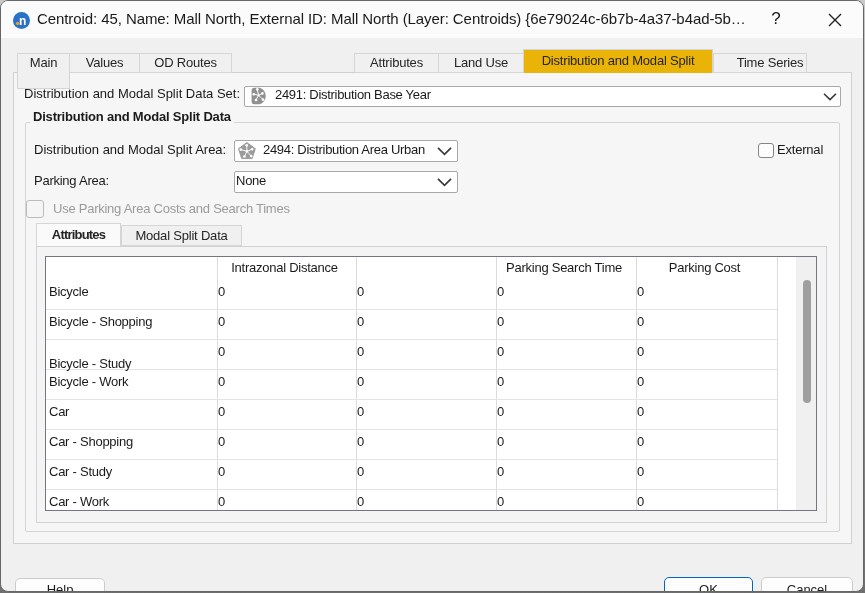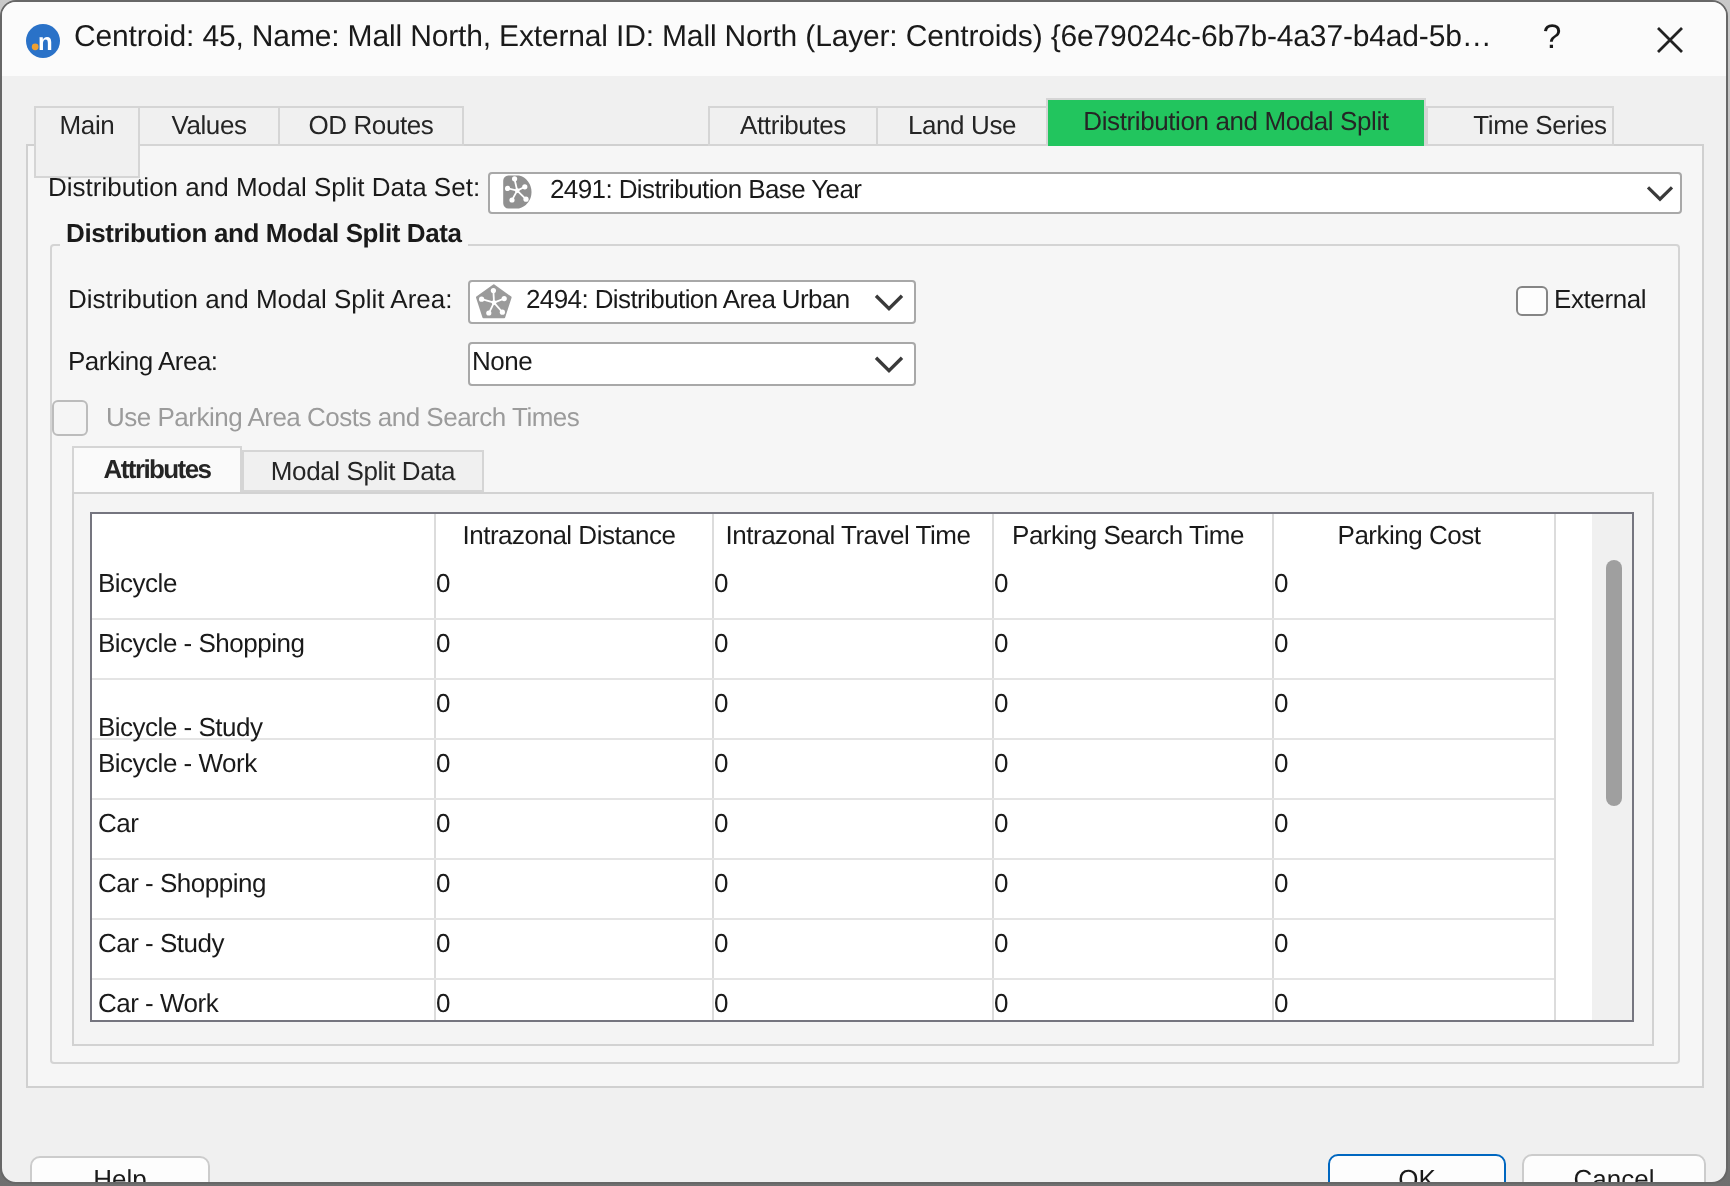--- a/index.html
+++ b/index.html
@@ -30,21 +30,21 @@
     <path d="M1,1 L13,13 M13,1 L1,13" stroke="#222" stroke-width="1.4" fill="none"></path>
   </svg>
 
   <div class="abs" style="left:12px;top:71px;width:839px;height:472px;background:#f6f6f6;border:1px solid #d0d0d0;"></div>
 
   <div class="tab" style="left:16px;  top:52px;width:53px;height:36px;line-height:18px;">Main</div>
   <div class="tab" style="left:68px;  top:52px;width:71px;height:20px;line-height:18px;">Values</div>
   <div class="tab" style="left:138px; top:52px;width:93px;height:20px;line-height:18px;">OD Routes</div>
   <div class="tab" style="left:353px; top:52px;width:85px;height:20px;line-height:18px;">Attributes</div>
   <div class="tab" style="left:437px; top:52px;width:86px;height:20px;line-height:18px;">Land Use</div>
-  <div class="tab" style="left:522px; top:48px;width:190px;height:24px;line-height:21px;background:#22c55e;border-bottom:none;">Distribution and Modal Split</div>
+  <div class="tab" style="left:522px; top:48px;width:190px;height:24px;line-height:21px;background:#eab308;border-bottom:none;">Distribution and Modal Split</div>
   <div class="tab" style="left:712px; top:52px;width:94px;height:20px;line-height:18px;padding-left:20px;">Time Series</div>
 
   <div class="lbl abs" style="left:23px;top:85px;letter-spacing:0px;">Distribution and Modal Split Data Set:</div>
   <div class="combo" style="left:243px;top:85px;width:597px;height:21px;"></div>
   <svg class="abs" style="left:250px;top:86px" width="17" height="18" viewBox="0 0 17 18">
     <path d="M3.2,0.8 h5.3 a8,8.4 0 0 1 0,16.4 h-5.3 a2.6,2.6 0 0 1 -2.6,-2.6 v-11.2 a2.6,2.6 0 0 1 2.6,-2.6 z" fill="#909090"></path>
     <g stroke="#ffffff" stroke-width="0.9">
       <line x1="7.6" y1="8.3" x2="6.3" y2="2.6"></line>
         <line x1="7.6" y1="8.3" x2="2.9" y2="7.2"></line>
       <line x1="7.6" y1="8.3" x2="5.1" y2="12.8"></line>
@@ -113,21 +113,20 @@
 
   <div class="abs" style="left:44px;top:255px;width:772px;height:255px;background:#ffffff;border:1px solid #75757f;overflow:hidden;">
 
     <div class="abs" style="left:171px;top:0;width:1px;height:253px;background:#dcdcdc;"></div>
     <div class="abs" style="left:310px;top:0;width:1px;height:253px;background:#dcdcdc;"></div>
     <div class="abs" style="left:450px;top:0;width:1px;height:253px;background:#dcdcdc;"></div>
     <div class="abs" style="left:590px;top:0;width:1px;height:253px;background:#dcdcdc;"></div>
     <div class="abs" style="left:731px;top:0;width:1px;height:253px;background:#dcdcdc;"></div>
 
     <div class="lbl abs" style="left:169px;width:139px;top:3px;text-align:center;">Intrazonal Distance</div>
-    <div class="lbl abs" style="left:308px;width:140px;top:3px;text-align:center;">Intrazonal Travel Time</div>
     <div class="lbl abs" style="left:448px;width:140px;top:3px;text-align:center;">Parking Search Time</div>
     <div class="lbl abs" style="left:588px;width:141px;top:3px;text-align:center;">Parking Cost</div>
 
     <div class="abs" style="left:0;top:52px; width:731px;height:1px;background:#e4e4e4;"></div>
     <div class="abs" style="left:0;top:82px; width:731px;height:1px;background:#e4e4e4;"></div>
     <div class="abs" style="left:0;top:112px;width:731px;height:1px;background:#e4e4e4;"></div>
     <div class="abs" style="left:0;top:142px;width:731px;height:1px;background:#e4e4e4;"></div>
     <div class="abs" style="left:0;top:172px;width:731px;height:1px;background:#e4e4e4;"></div>
     <div class="abs" style="left:0;top:202px;width:731px;height:1px;background:#e4e4e4;"></div>
     <div class="abs" style="left:0;top:232px;width:731px;height:1px;background:#e4e4e4;"></div>

